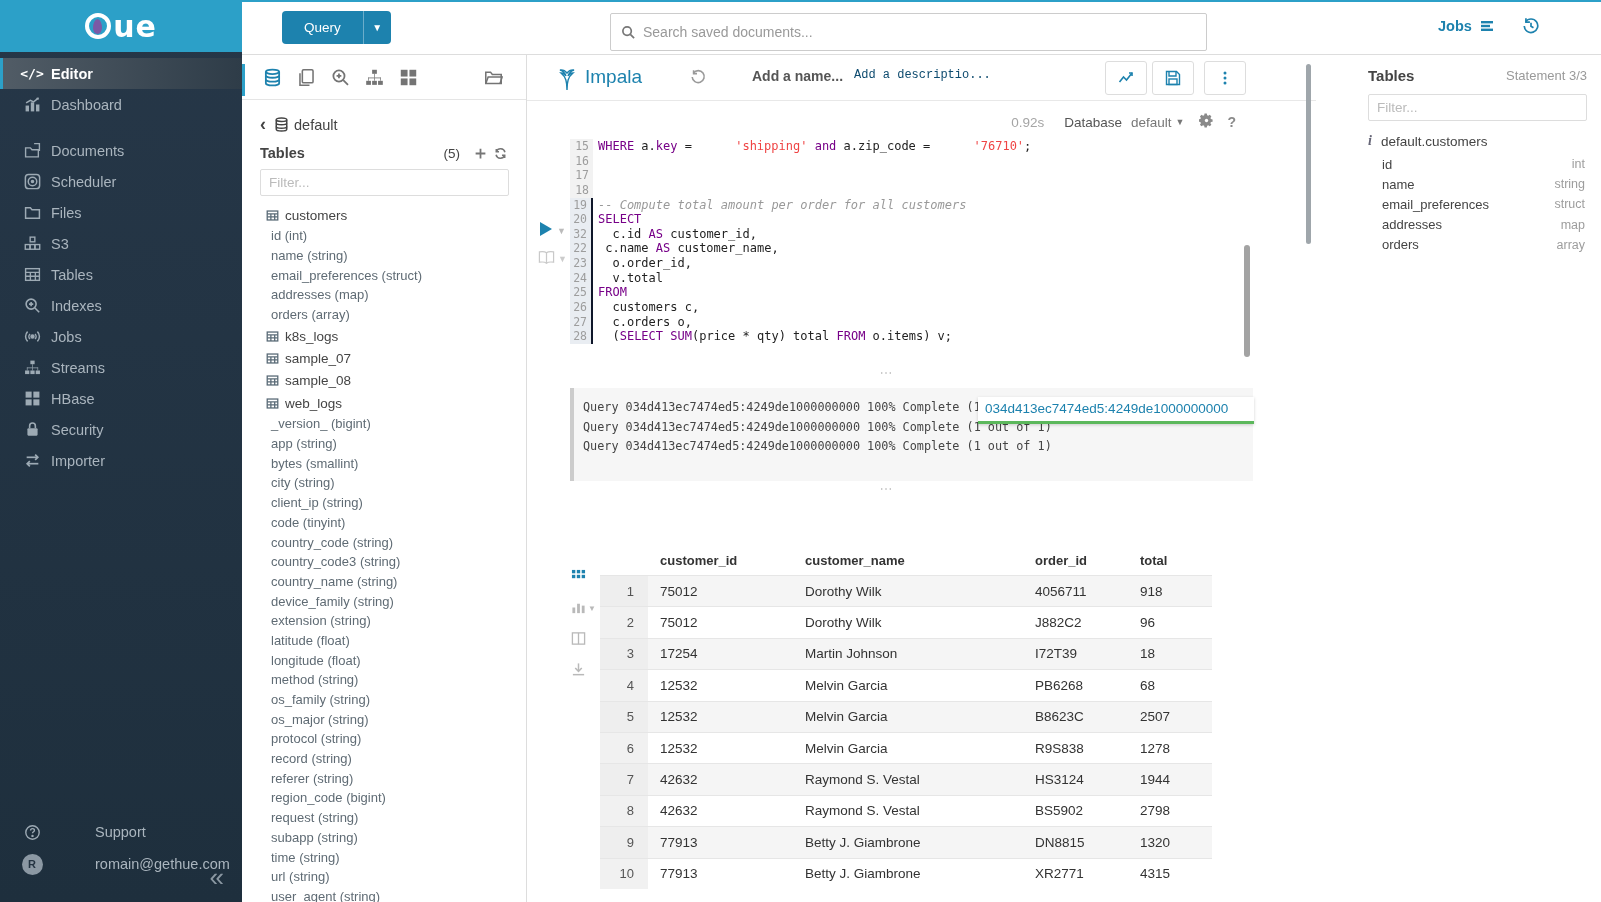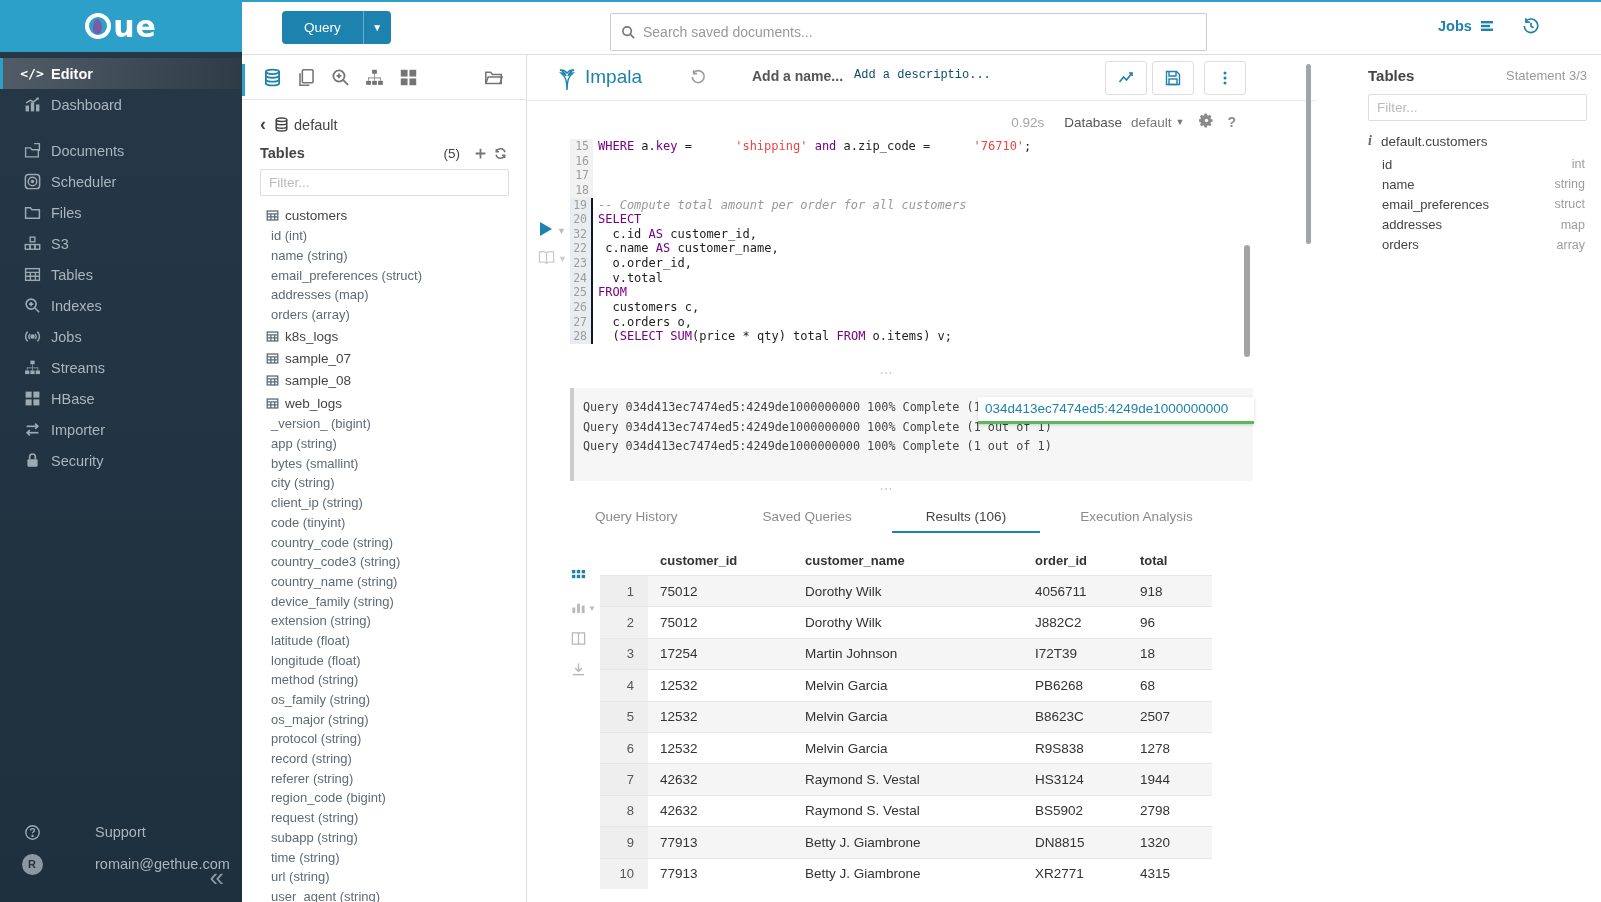--- a/index.html
+++ b/index.html
@@ -286,37 +286,37 @@
               <rect x="1.5" y="1.5" width="5.7" height="5.7"></rect>
               <rect x="8.8" y="1.5" width="5.7" height="5.7"></rect>
               <rect x="1.5" y="8.8" width="5.7" height="5.7"></rect>
               <rect x="8.8" y="8.8" width="5.7" height="5.7"></rect>
             </svg>
           </span>
           <span class="nav-label">HBase</span>
         </div>
         <div class="nav-item">
           <span class="nav-ic">
+            <svg viewBox="0 0 16 16">
+              <rect x="3.2" y="6.8" width="9.6" height="7" rx="1" fill="currentColor"></rect>
+              <path d="M5.3 6.8V4.6a2.7 2.7 0 0 1 5.4 0v2.2" fill="none" stroke="currentColor" stroke-width="1.5"></path>
+            </svg>
+          </span>
+          <span class="nav-label">Security</span>
+        </div>
+        <div class="nav-item">
+          <span class="nav-ic">
             <svg viewBox="0 0 16 16" fill="none" stroke="currentColor" stroke-width="1.6">
               <path d="M2.5 5h10"></path>
               <path d="M10.5 2.5L13 5l-2.5 2.5"></path>
               <path d="M13.5 11h-10"></path>
               <path d="M5.5 8.5L3 11l2.5 2.5"></path>
             </svg>
           </span>
           <span class="nav-label">Importer</span>
-        </div>
-        <div class="nav-item">
-          <span class="nav-ic">
-            <svg viewBox="0 0 16 16">
-              <rect x="3.2" y="6.8" width="9.6" height="7" rx="1" fill="currentColor"></rect>
-              <path d="M5.3 6.8V4.6a2.7 2.7 0 0 1 5.4 0v2.2" fill="none" stroke="currentColor" stroke-width="1.5"></path>
-            </svg>
-          </span>
-          <span class="nav-label">Security</span>
         </div>
       </div>
     <div id="sidebar-bottom">
       <div class="sb-row">
         <span class="nav-ic">
             <svg viewBox="0 0 16 16" fill="none" stroke="currentColor" stroke-width="1.3">
               <circle cx="8" cy="8" r="6.3"></circle>
               <path d="M6.2 6.2c0-1 .8-1.8 1.8-1.8s1.8.7 1.8 1.6c0 1.3-1.8 1.4-1.8 2.8"></path>
               <circle cx="8" cy="11.2" r=".5" fill="currentColor"></circle>
             </svg>
@@ -643,26 +643,20 @@
       <div id="log-lines">
           <div class="log-line">Query 034d413ec7474ed5:4249de1000000000 100% Complete (1 out of 1)</div>
           <div class="log-line">Query 034d413ec7474ed5:4249de1000000000 100% Complete (1 out of 1)</div>
           <div class="log-line">Query 034d413ec7474ed5:4249de1000000000 100% Complete (1 out of 1)</div>
         </div>
       <div id="log-overlay">034d413ec7474ed5:4249de1000000000</div>
     </div>
 
     <div class="resize-dots" style="top:430px;">⋯</div>
 
-    <div id="tabs">
-        <div class="tab">Query History</div>
-        <div class="tab">Saved Queries</div>
-        <div class="tab active">Results (106)</div>
-        <div class="tab">Execution Analysis</div>
-      </div>
 
     <div id="results">
       <div id="result-tools">
         <div class="rtool first"><svg viewBox="0 0 16 16" fill="currentColor">
               <rect x="1" y="1" width="3.6" height="3.6"></rect>
               <rect x="6.2" y="1" width="3.6" height="3.6"></rect>
               <rect x="11.4" y="1" width="3.6" height="3.6"></rect>
               <rect x="1" y="6.2" width="3.6" height="3.6"></rect>
               <rect x="6.2" y="6.2" width="3.6" height="3.6"></rect>
               <rect x="11.4" y="6.2" width="3.6" height="3.6"></rect>

